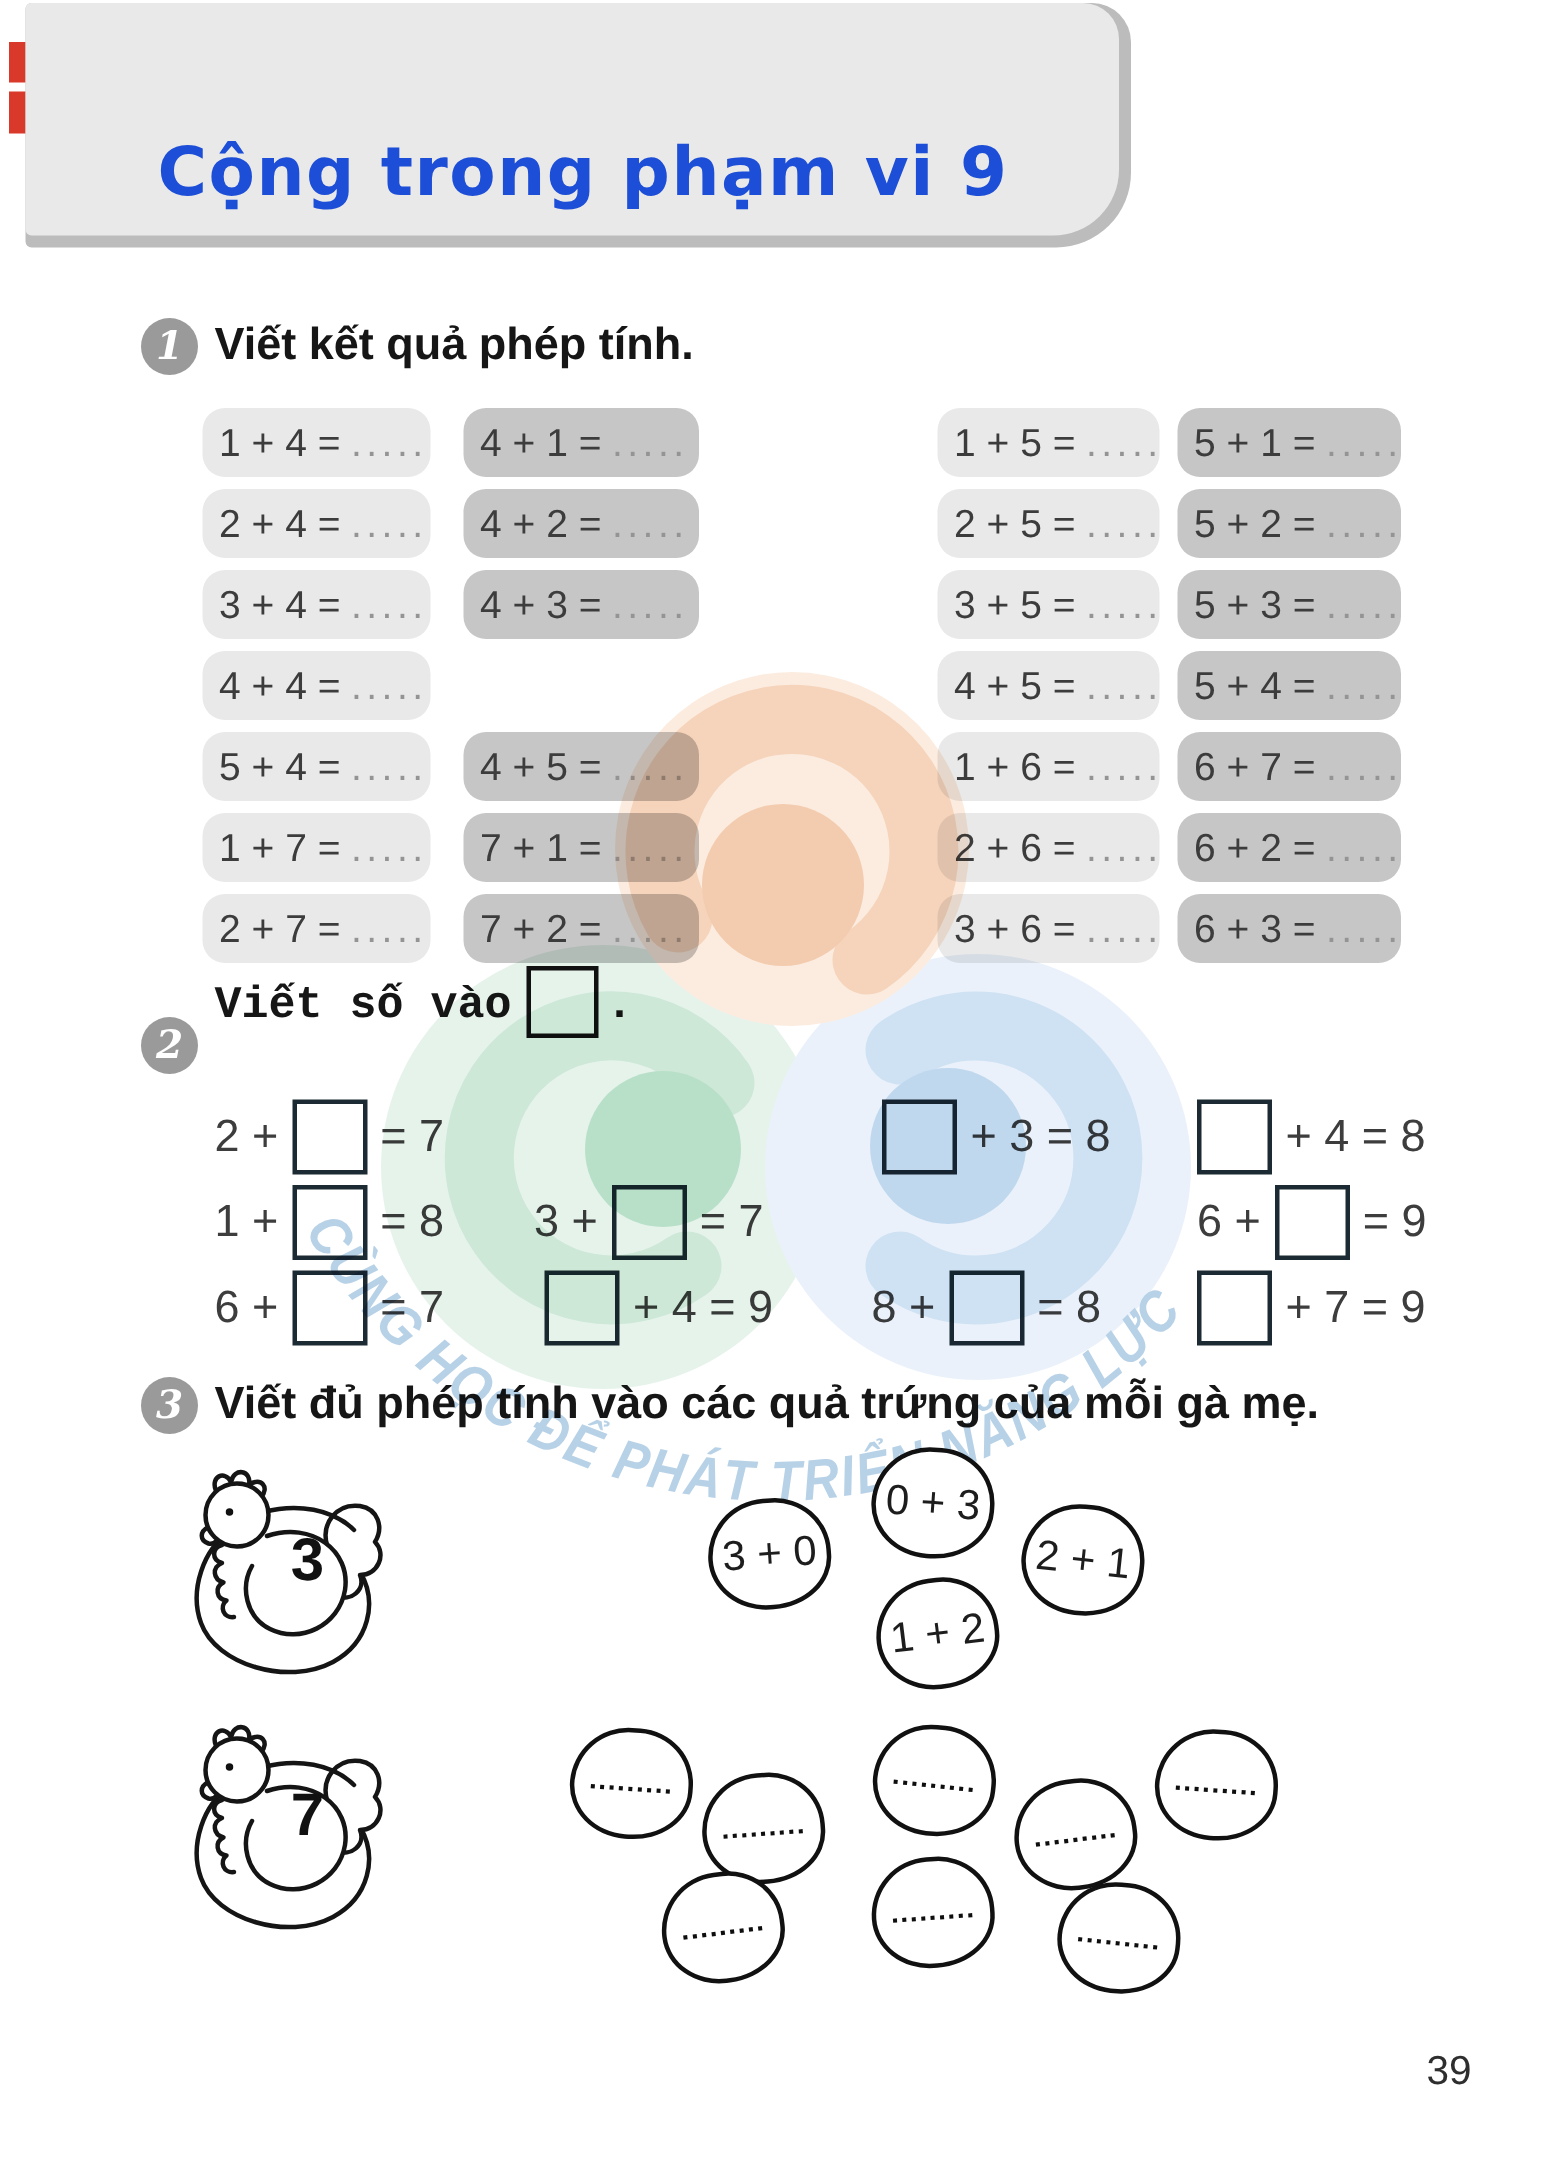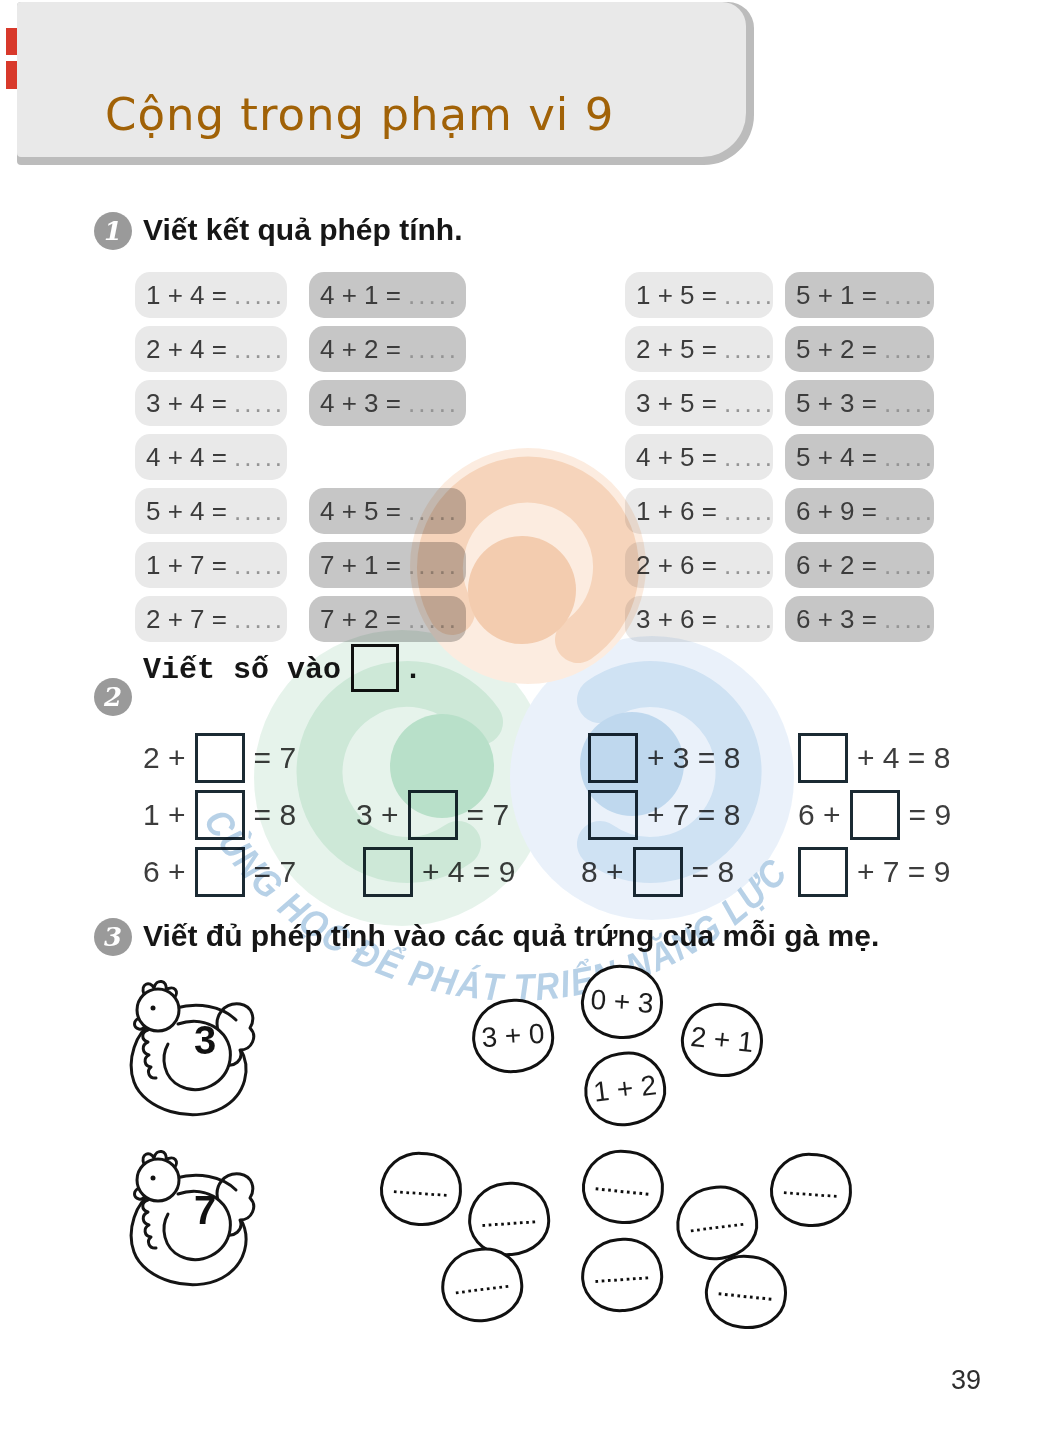--- a/index.html
+++ b/index.html
@@ -8,21 +8,21 @@
   
   .corner{position:absolute;left:6px;width:12px;background:#d8392b;z-index:1;}
   .corner.c1{top:28px;height:27px;}
   .corner.c2{top:61px;height:28px;}
   
   .banner-shadow{position:absolute;left:17px;top:2px;width:737px;height:163px;
                  background:#bcbcbc;border-radius:4px 26px 50px 4px;z-index:1;}
   .banner{position:absolute;left:17px;top:2px;width:729px;height:155px;background:#e9e9e9;
           border-radius:4px 24px 44px 4px;z-index:1;}
   .banner h1{position:absolute;left:88px;top:86px;margin:0;font-family:"DejaVu Sans",sans-serif;
-             font-size:45px;font-weight:normal;color:#a16207;letter-spacing:1px;white-space:nowrap;}
+             font-size:45px;font-weight:bold;color:#1d4ed8;letter-spacing:1px;white-space:nowrap;}
   
   .badge{position:absolute;width:38px;height:38px;border-radius:50%;background:#9a9a9a;
          color:#fff;display:flex;align-items:center;justify-content:center;
          font-family:"DejaVu Serif",serif;font-style:italic;font-weight:bold;font-size:26px;z-index:1;}
   .heading{position:absolute;left:143px;font-size:30px;font-weight:bold;color:#161616;
            white-space:nowrap;z-index:1;}
   .sample-box{display:inline-block;width:42px;height:42px;border:3px solid #111;
               vertical-align:middle;transform:translateY(-2px);margin:0 5px 0 10px;background:transparent;}
   
   .pill-grid{position:absolute;top:272px;display:grid;gap:8px 22px;z-index:1;}
@@ -166,21 +166,21 @@
       </div>
     <div class="pill dark">
         <span>5 + 4 =</span>
         <span class="dots">.....</span>
       </div>
     <div class="pill light">
         <span>1 + 6 =</span>
         <span class="dots">.....</span>
       </div>
     <div class="pill dark">
-        <span>6 + 9 =</span>
+        <span>6 + 7 =</span>
         <span class="dots">.....</span>
       </div>
     <div class="pill light">
         <span>2 + 6 =</span>
         <span class="dots">.....</span>
       </div>
     <div class="pill dark">
         <span>6 + 2 =</span>
         <span class="dots">.....</span>
       </div>
@@ -216,24 +216,20 @@
     </div>
   <div class="eqcell" style="left:143px;top:787px;">
       <span class="hide-if-empty">1 +</span>
       <span class="abox"></span>
       <span class="hide-if-empty">= 8</span>
     </div>
   <div class="eqcell" style="left:356px;top:787px;">
       <span class="hide-if-empty">3 +</span>
       <span class="abox"></span>
       <span class="hide-if-empty">= 7</span>
-    </div>
-  <div class="eqcell" style="left:588px;top:787px;">
-      <span class="abox"></span>
-      <span class="hide-if-empty">+ 7 = 8</span>
     </div>
   <div class="eqcell" style="left:798px;top:787px;">
       <span class="hide-if-empty">6 +</span>
       <span class="abox"></span>
       <span class="hide-if-empty">= 9</span>
     </div>
   <div class="eqcell" style="left:143px;top:844px;">
       <span class="hide-if-empty">6 +</span>
       <span class="abox"></span>
       <span class="hide-if-empty">= 7</span>

